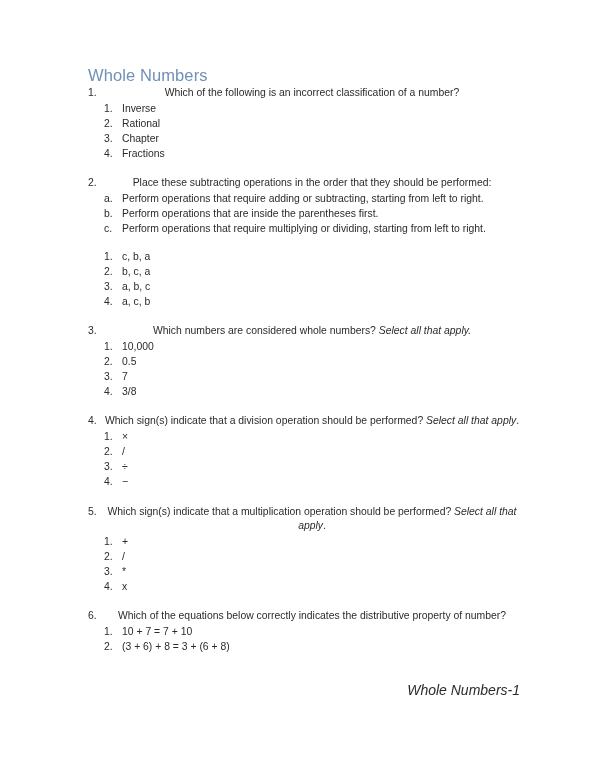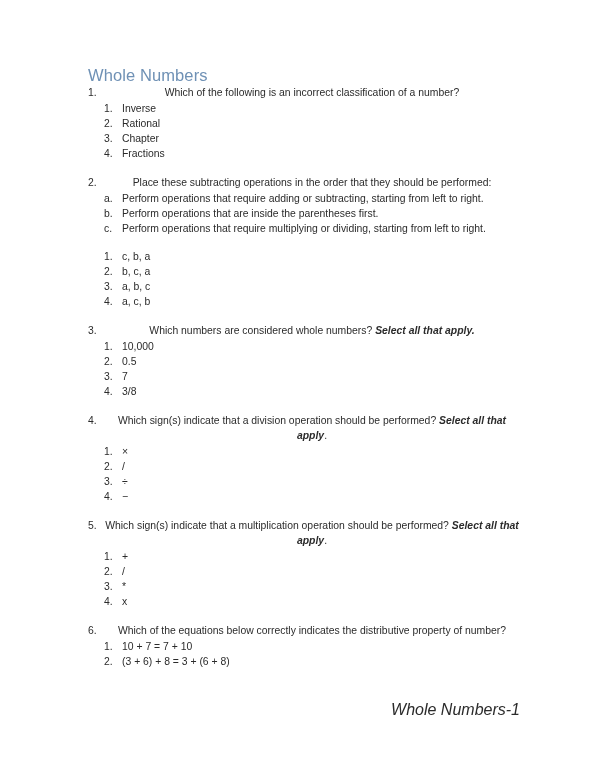--- a/index.html
+++ b/index.html
@@ -54,21 +54,21 @@
   .q-num {
     width: 16px;
     flex: 0 0 16px;
     text-align: left;
   }
   .q-text {
     flex: 1 1 auto;
     text-align: center;
   }
   .q-text b {
-    font-weight: bold;
+    font-weight: normal;
     font-style: italic;
   }
 
   .opt-list {
     margin-top: 0;
   }
   .opt-row {
     display: flex;
     align-items: flex-start;
     font-size: 10.4px;
@@ -81,24 +81,24 @@
   }
   .opt-text {
     flex: 1 1 auto;
   }
   .answers-gap {
     margin-top: 13px;
   }
   .footer {
     position: absolute;
     left: 88px;
-    top: 701px;
+    top: 682px;
     width: 432px;
     text-align: right;
-    font-size: 16px;
+    font-size: 14px;
     font-style: italic;
     color: #2b2b2b;
   }
 </style>
 </head>
 <body>
 
 <div class="page">
   <div class="content">
     <h1 class="doc-title">Whole Numbers</h1>

